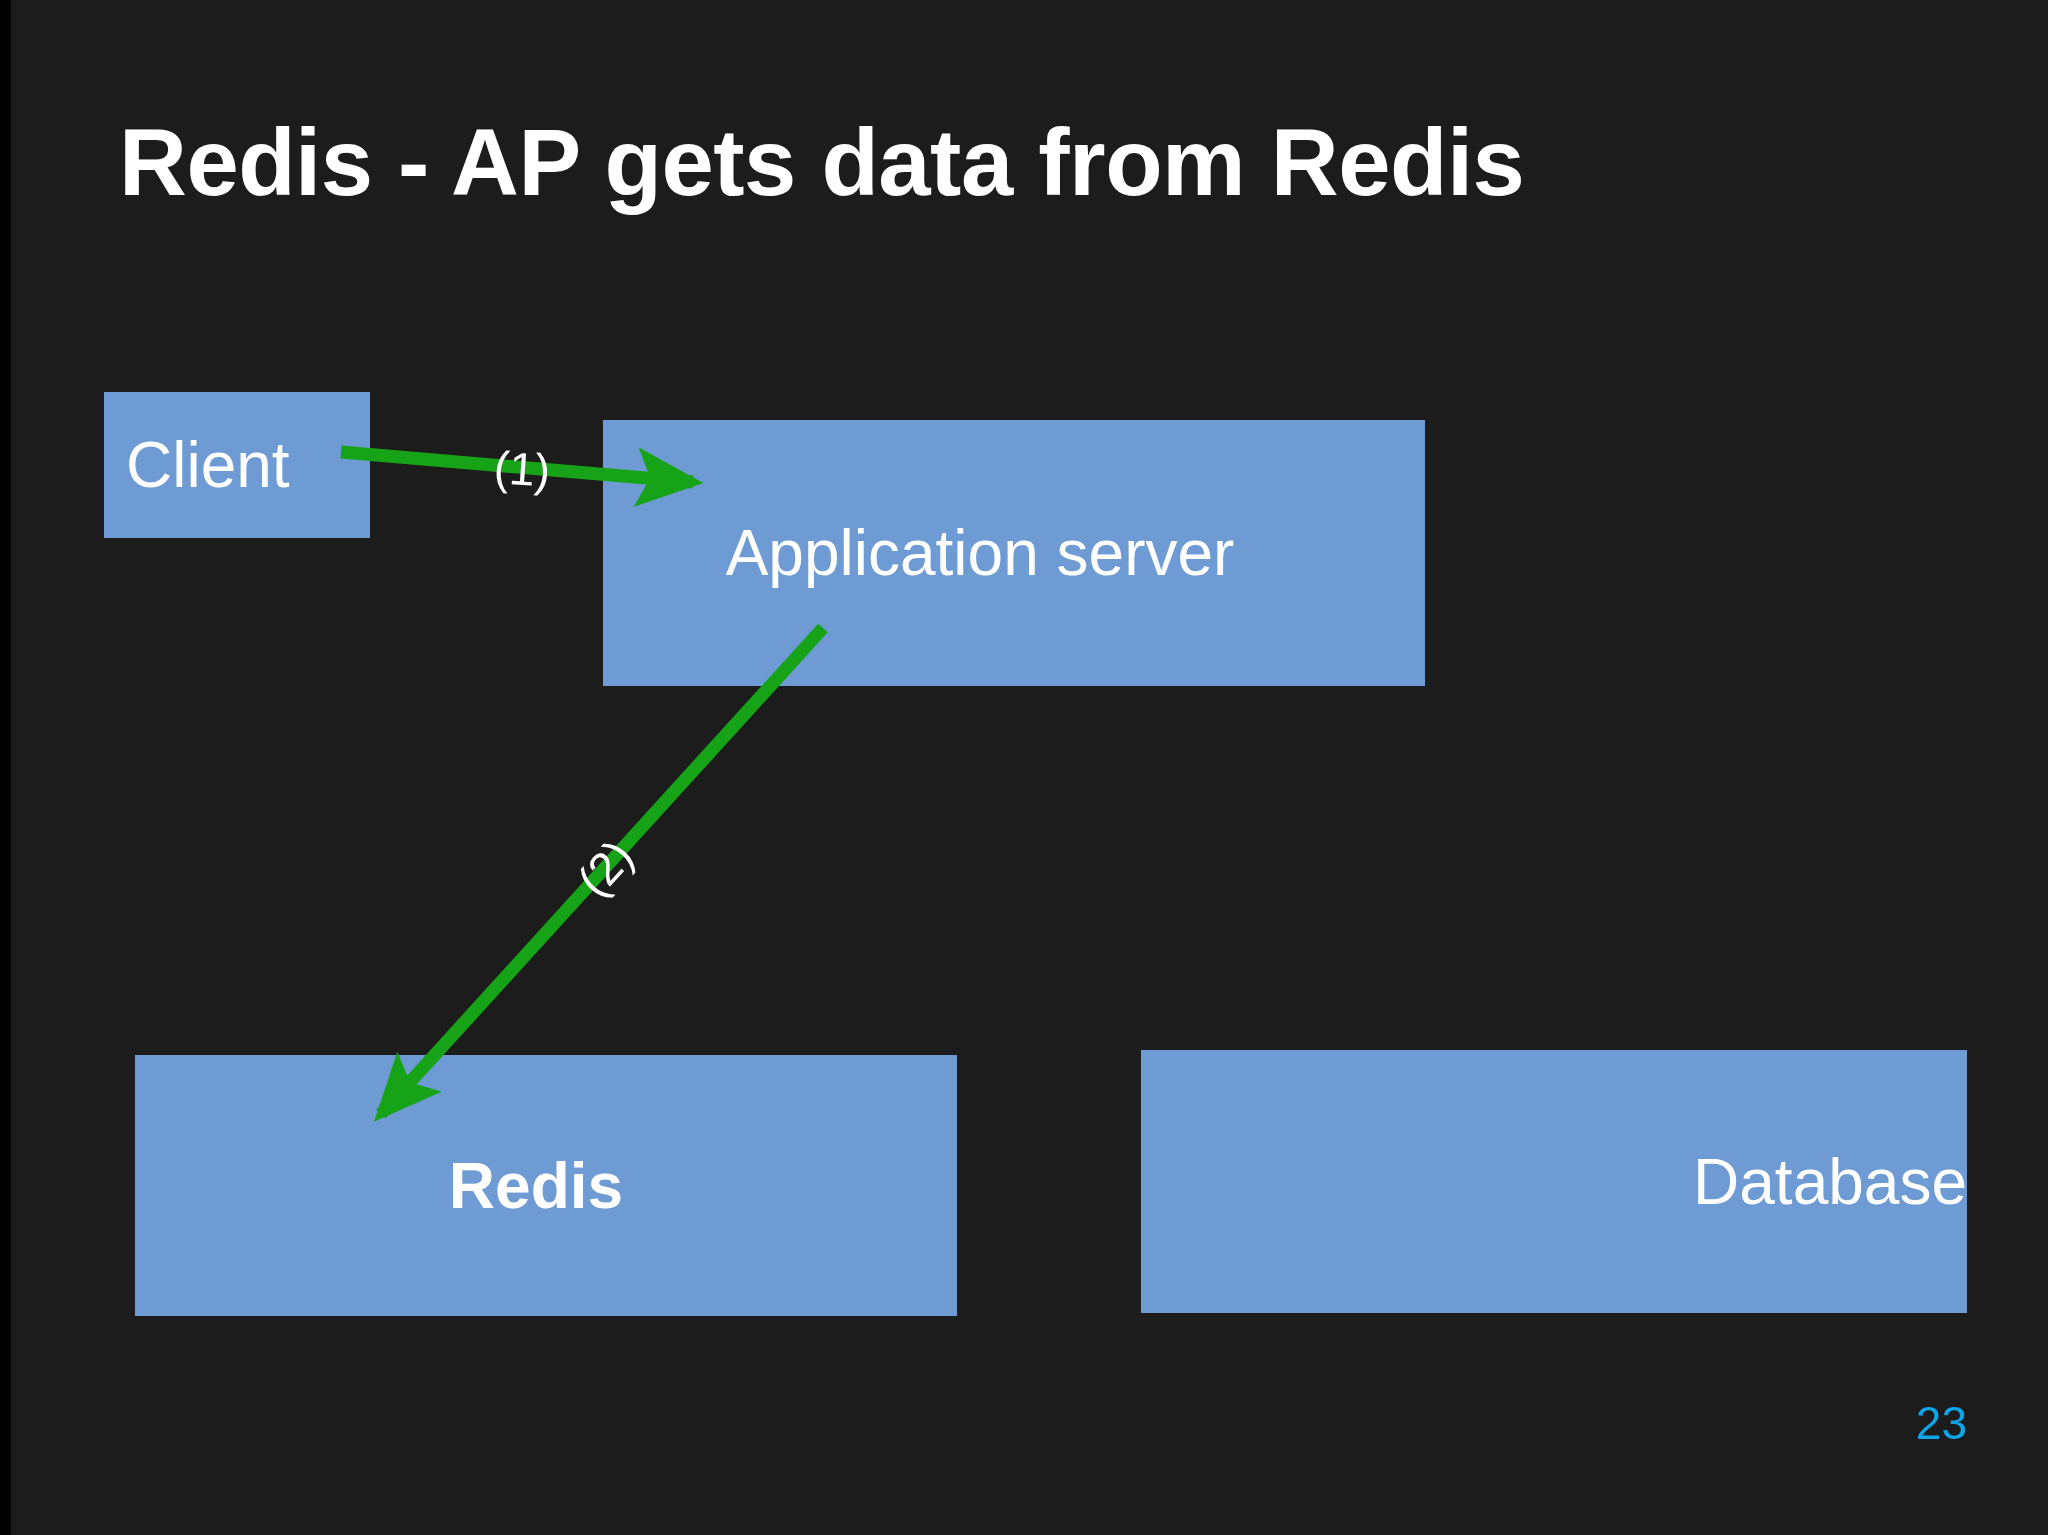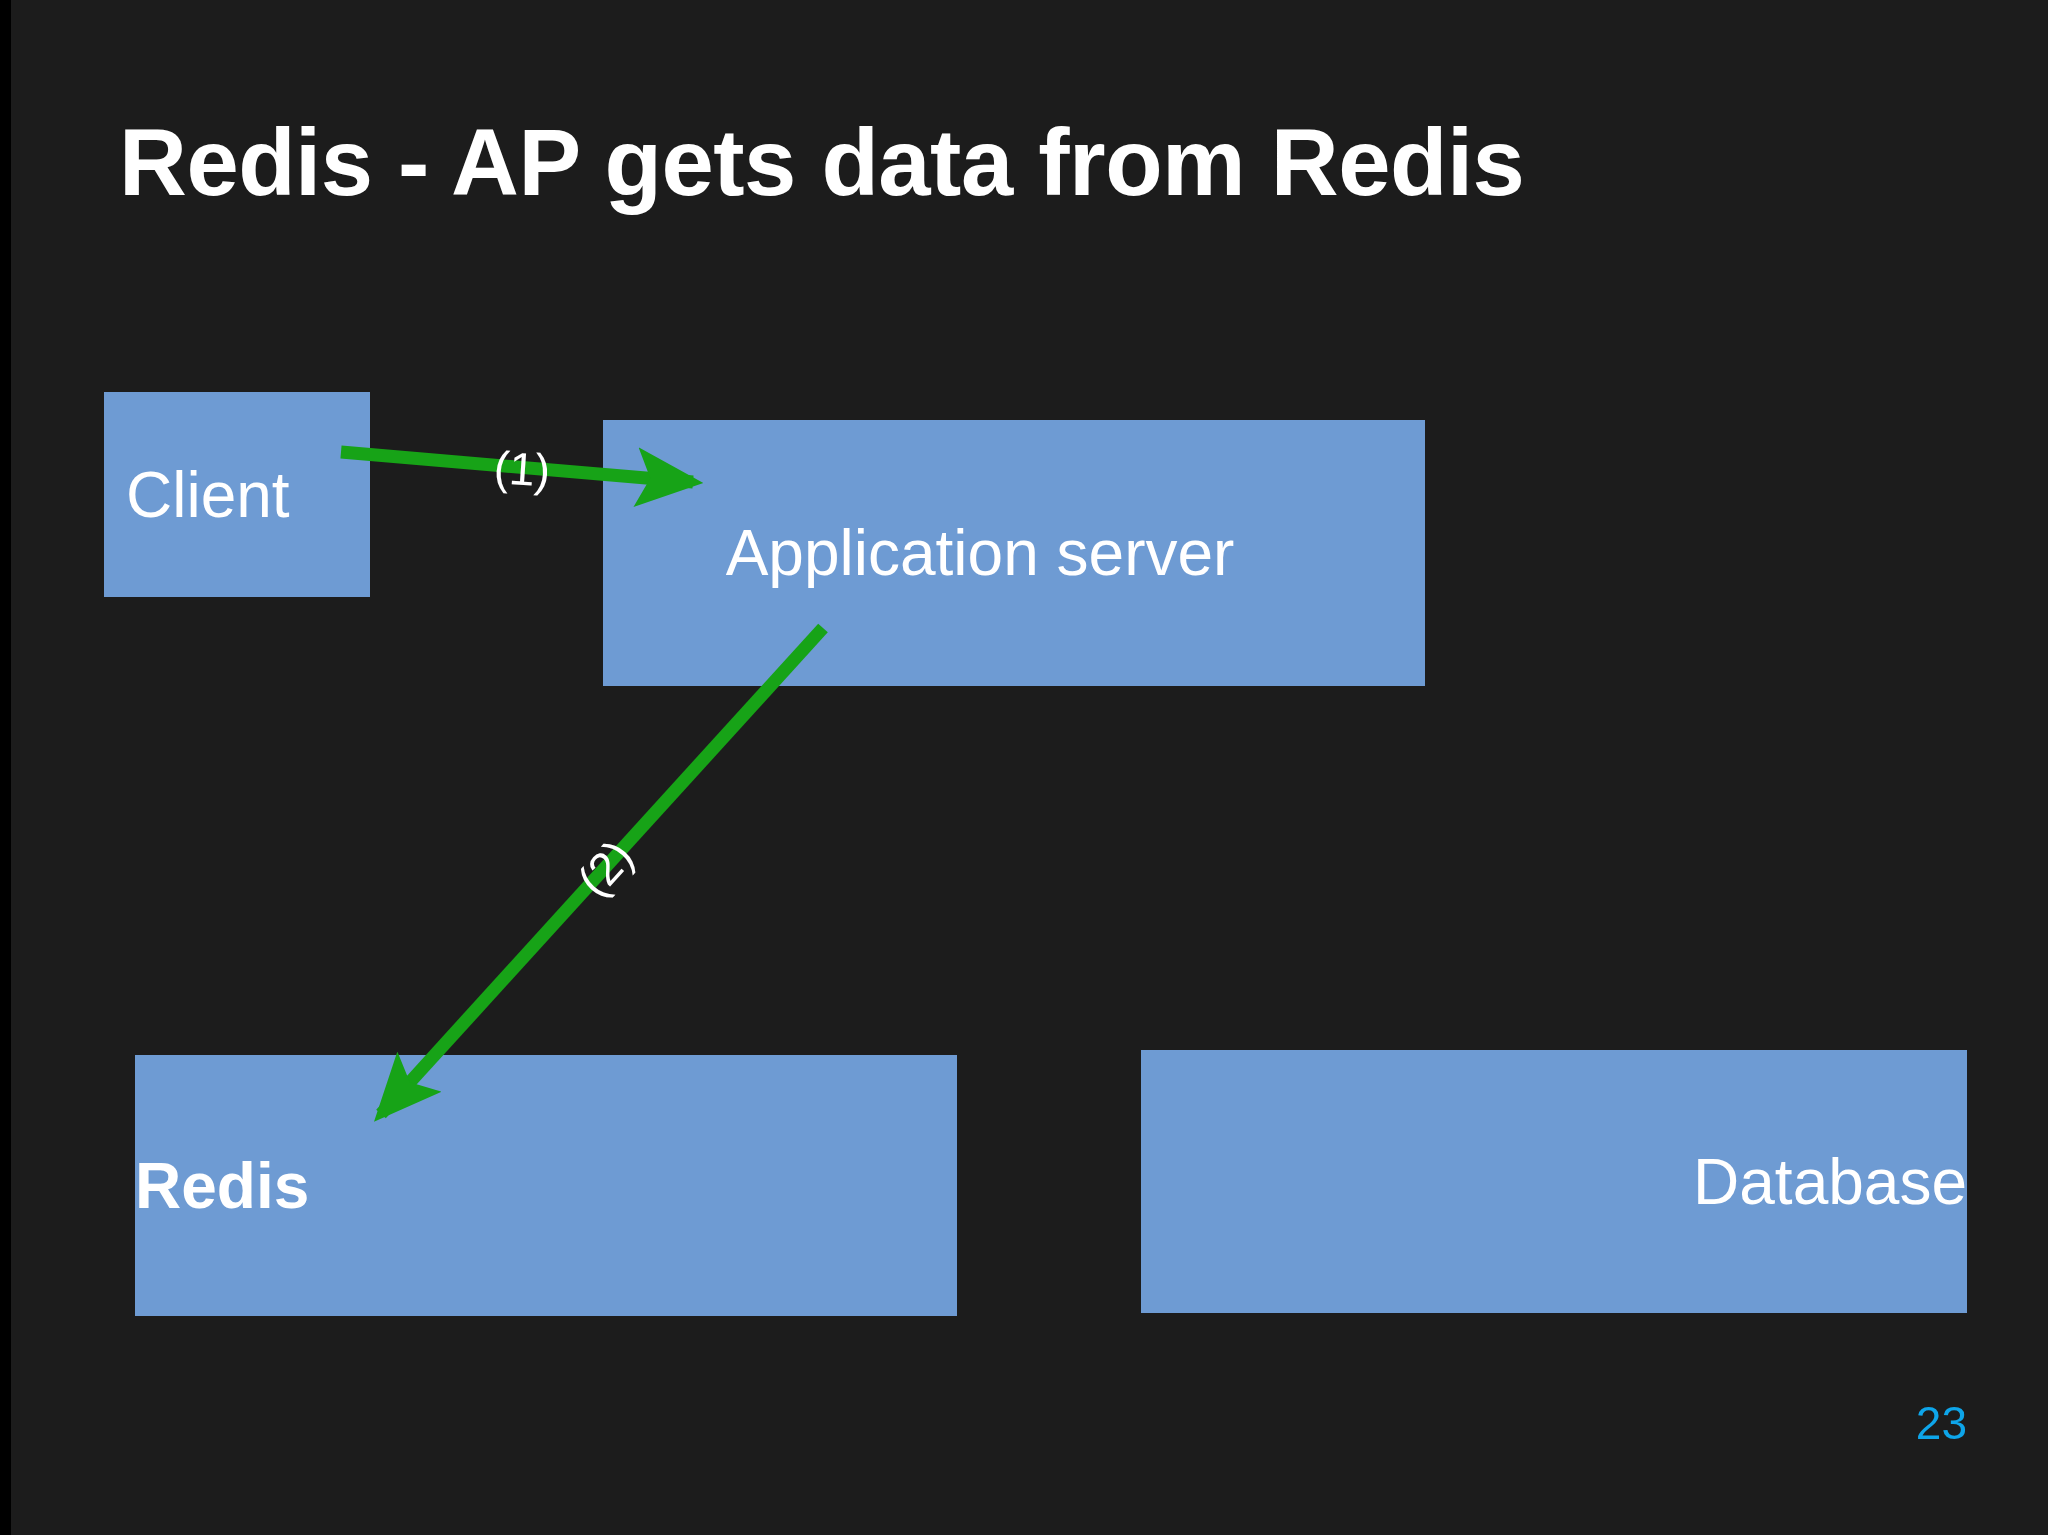--- a/index.html
+++ b/index.html
@@ -47,21 +47,21 @@
   .node-label {
     display: block;
     width: 100%;
     color: #ffffff;
   }
 
   #box-client {
     left: 93px;
     top: 392px;
     width: 266px;
-    height: 205px;
+    height: 146px;
     justify-content: flex-start;
   }
   #box-client .node-label {
     font-size: 64px;
     padding-left: 22px;
     text-align: left;
     font-weight: 300;
   }
 
   #box-appserver {
@@ -80,20 +80,21 @@
 
   #box-redis {
     left: 124px;
     top: 1055px;
     width: 822px;
     height: 261px;
     justify-content: center;
   }
   #box-redis .node-label {
     font-size: 64px;
+    text-align: center;
     font-weight: 700;
     padding-right: 20px;
   }
 
   #box-database {
     left: 1130px;
     top: 1050px;
     width: 826px;
     height: 263px;
     justify-content: center;

